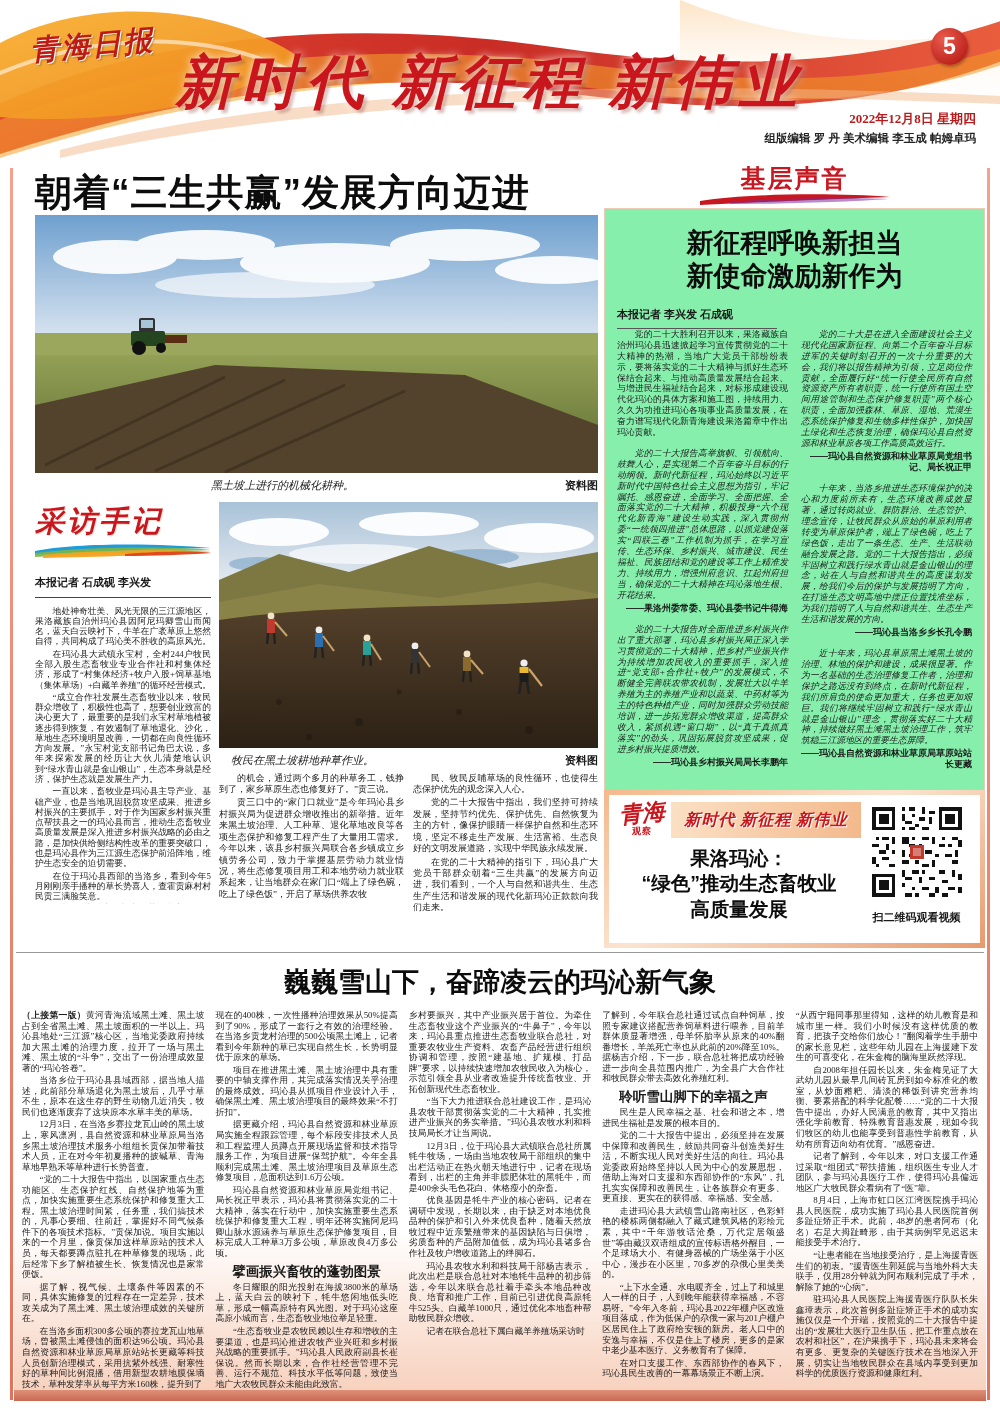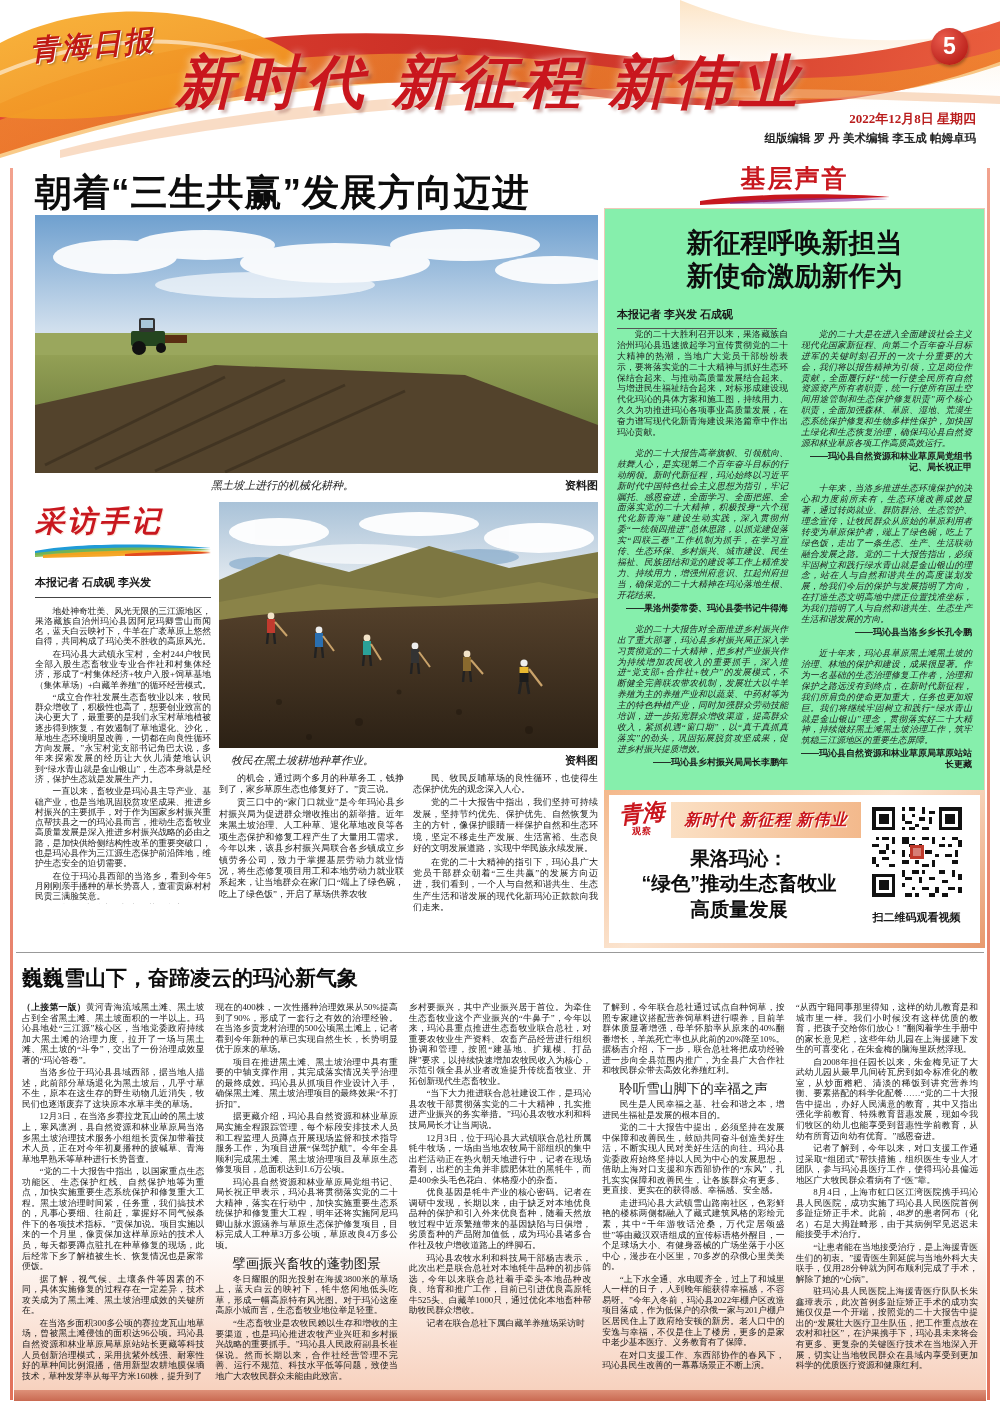--- a/index.html
+++ b/index.html
@@ -79,26 +79,26 @@
   .qh-logo .small { font-size:9px; font-weight:bold; color:#c9161d; display:block; letter-spacing:1px; }
   .obs-banner { flex:1; margin-left:4px; background:linear-gradient(90deg,#fbe0c4,#f3b98c);
     display:flex; align-items:center; justify-content:center; color:#c9161d; font-weight:bold; font-style:italic;
     font-size:16px; white-space:nowrap; letter-spacing:1px; text-shadow:1px 1px 0 #fff; }
   .obs-title { text-align:center; font-weight:900; font-size:19.5px; line-height:1.3; margin-top:8px; color:#0c0c0c; }
   .obs-right { flex:1; text-align:center; padding-top:2px; }
   .obs-right .qr-caption { font-size:11px; font-weight:bold; margin-top:6px; font-family:"Liberation Sans","DejaVu Sans",sans-serif; }
 
   
   .bottom { position:absolute; left:16px; top:952px; width:968px; border-top:1px solid #999; padding:4px 6px 0; }
-  .bottom h3 { text-align:left; font-size:21px; font-weight:900; margin:7px 0 10px; color:#0c0c0c; }
+  .bottom h3 { text-align:center; font-size:27px; font-weight:900; margin:7px 0 10px; color:#0c0c0c; }
   .bcols { display:flex; gap:11px; }
   .bcol { flex:1; font-size:8.8px; line-height:1.2; text-align:justify; height:384px; overflow:hidden; position:relative; z-index:2; }
   .bcol .lead { font-weight:bold; }
   .bcol p.nolead { text-indent:0; }
-  .bsub { font-size:13.5px; font-weight:400; text-align:center; margin:5px 0;
+  .bsub { font-size:13.5px; font-weight:700; text-align:center; margin:5px 0;
     font-family:"Liberation Sans","DejaVu Sans",sans-serif; text-indent:0 !important; }
 </style>
 </head>
 <body>
 
 <div id="page">
 
   <div class="masthead">
     <svg class="ribbons" width="1000" height="168" viewBox="0 0 1000 168" preserveAspectRatio="none">
       <defs>

